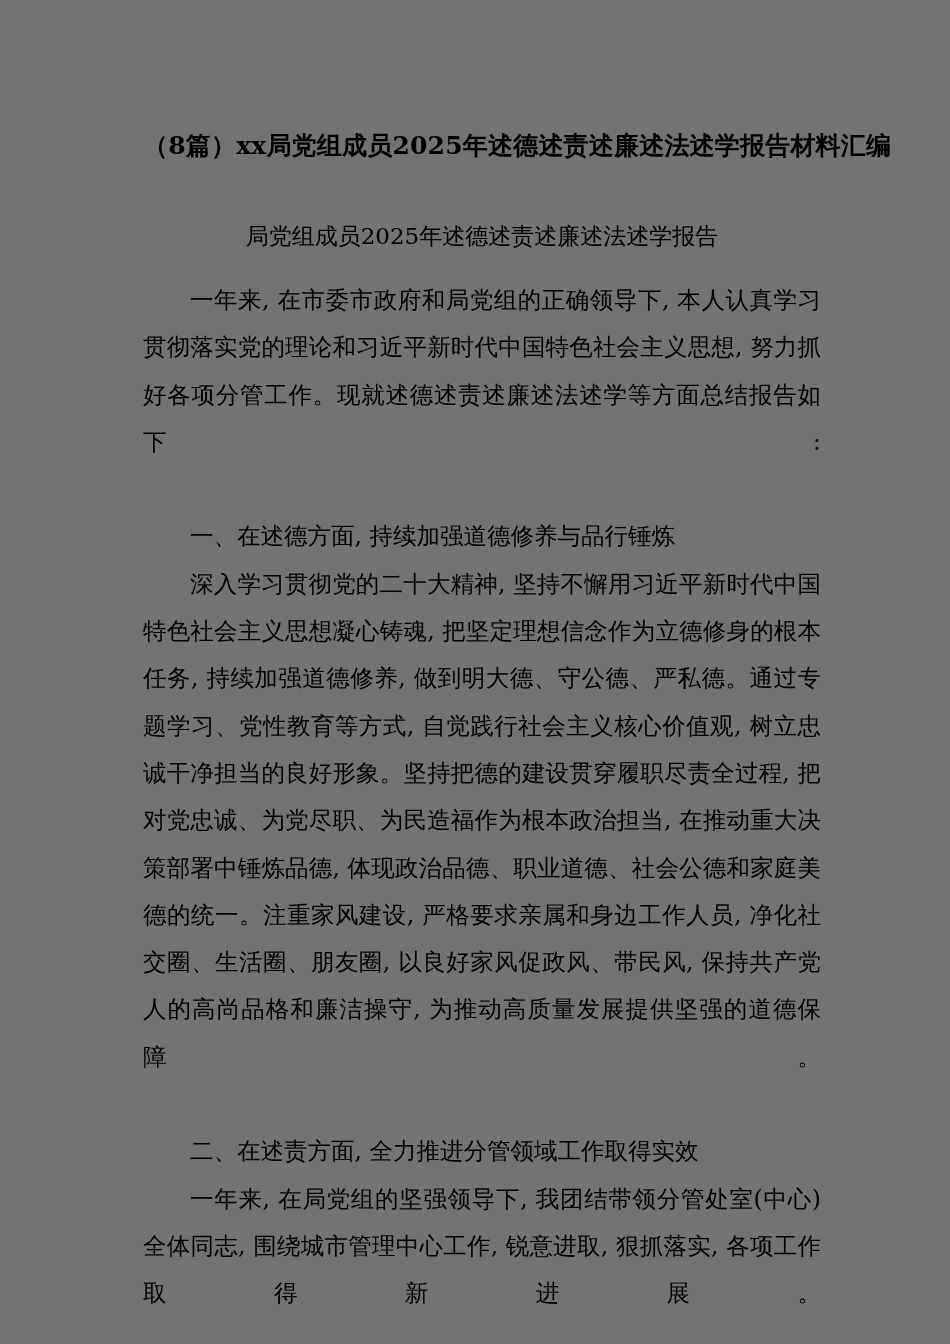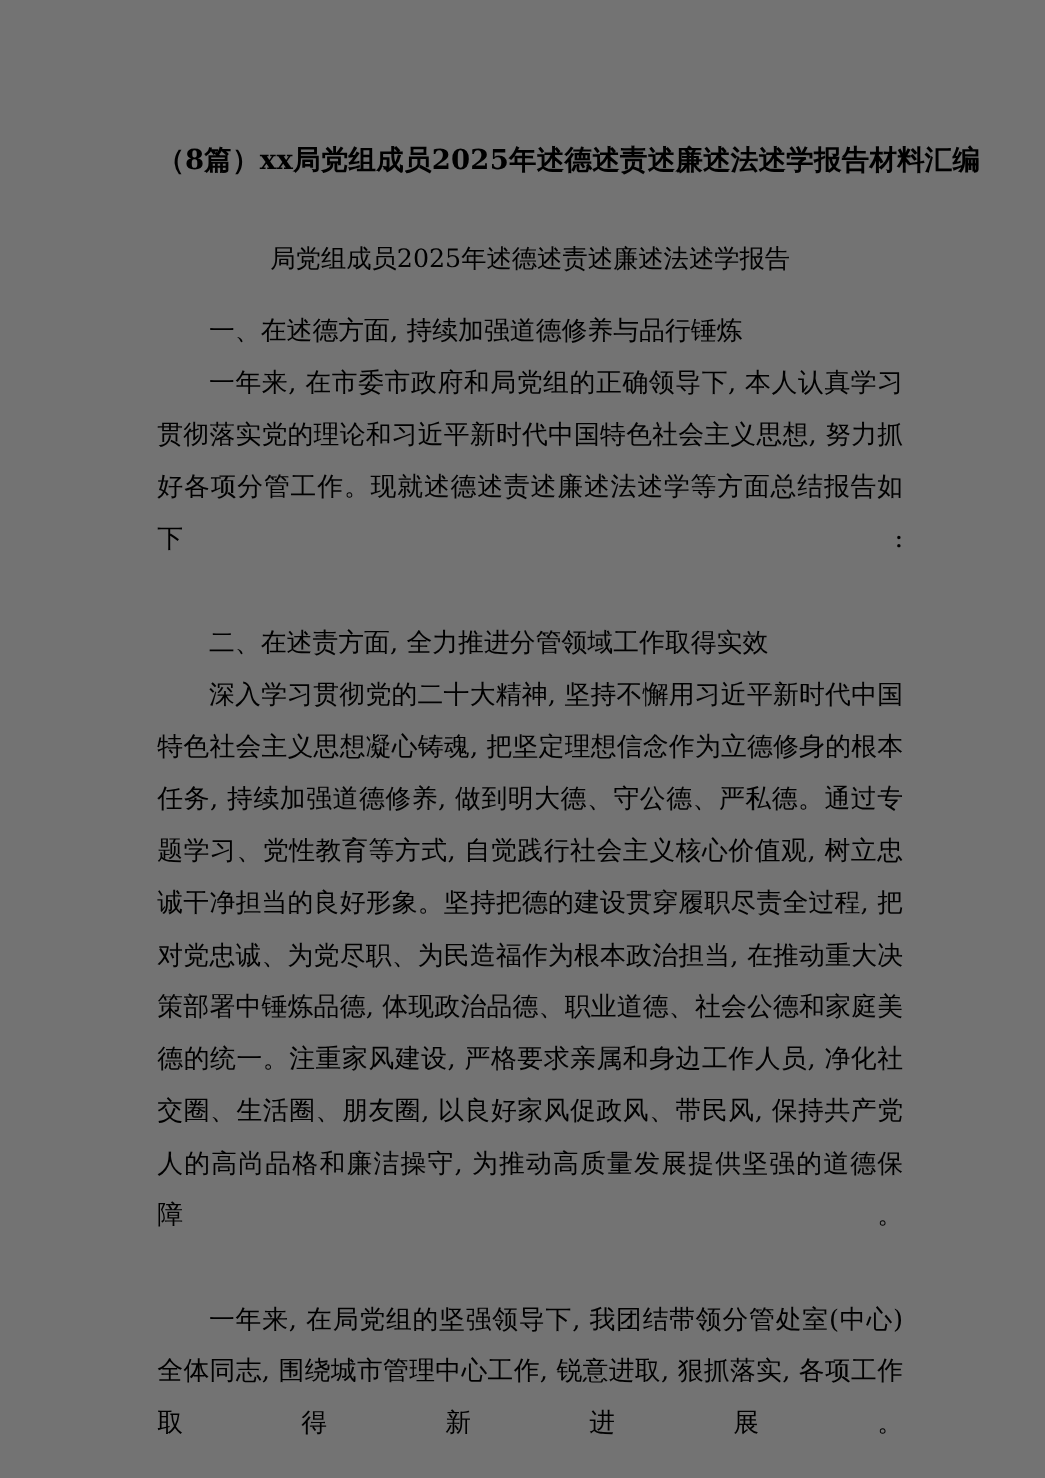--- a/index.html
+++ b/index.html
@@ -103,21 +103,21 @@
 <body>
 
 <div class="page">
   <div class="content">
 
     <h1 class="doc-title">（8篇）xx局党组成员2025年述德述责述廉述法述学报告材料汇编</h1>
 
     <h2 class="doc-subtitle">局党组成员2025年述德述责述廉述法述学报告</h2>
 
     <div class="body-flow">
+        <p class="para">一年来, 在市委市政府和局党组的正确领导下, 本人认真学习贯彻落实党的理论和习近平新时代中国特色社会主义思想, 努力抓好各项分管工作。现就述德述责述廉述法述学等方面总结报告如下:</p>
         <p class="para heading no-stretch">一、在述德方面, 持续加强道德修养与品行锤炼</p>
-        <p class="para">一年来, 在市委市政府和局党组的正确领导下, 本人认真学习贯彻落实党的理论和习近平新时代中国特色社会主义思想, 努力抓好各项分管工作。现就述德述责述廉述法述学等方面总结报告如下:</p>
+        <p class="para">深入学习贯彻党的二十大精神, 坚持不懈用习近平新时代中国特色社会主义思想凝心铸魂, 把坚定理想信念作为立德修身的根本任务, 持续加强道德修养, 做到明大德、守公德、严私德。通过专题学习、党性教育等方式, 自觉践行社会主义核心价值观, 树立忠诚干净担当的良好形象。坚持把德的建设贯穿履职尽责全过程, 把对党忠诚、为党尽职、为民造福作为根本政治担当, 在推动重大决策部署中锤炼品德, 体现政治品德、职业道德、社会公德和家庭美德的统一。注重家风建设, 严格要求亲属和身边工作人员, 净化社交圈、生活圈、朋友圈, 以良好家风促政风、带民风, 保持共产党人的高尚品格和廉洁操守, 为推动高质量发展提供坚强的道德保障。</p>
         <p class="para heading no-stretch">二、在述责方面, 全力推进分管领域工作取得实效</p>
-        <p class="para">深入学习贯彻党的二十大精神, 坚持不懈用习近平新时代中国特色社会主义思想凝心铸魂, 把坚定理想信念作为立德修身的根本任务, 持续加强道德修养, 做到明大德、守公德、严私德。通过专题学习、党性教育等方式, 自觉践行社会主义核心价值观, 树立忠诚干净担当的良好形象。坚持把德的建设贯穿履职尽责全过程, 把对党忠诚、为党尽职、为民造福作为根本政治担当, 在推动重大决策部署中锤炼品德, 体现政治品德、职业道德、社会公德和家庭美德的统一。注重家风建设, 严格要求亲属和身边工作人员, 净化社交圈、生活圈、朋友圈, 以良好家风促政风、带民风, 保持共产党人的高尚品格和廉洁操守, 为推动高质量发展提供坚强的道德保障。</p>
         <p class="para">一年来, 在局党组的坚强领导下, 我团结带领分管处室(中心)全体同志, 围绕城市管理中心工作, 锐意进取, 狠抓落实, 各项工作取得新进展。</p>
       </div>
 
   </div>
 </div>
 
 </body></html>

